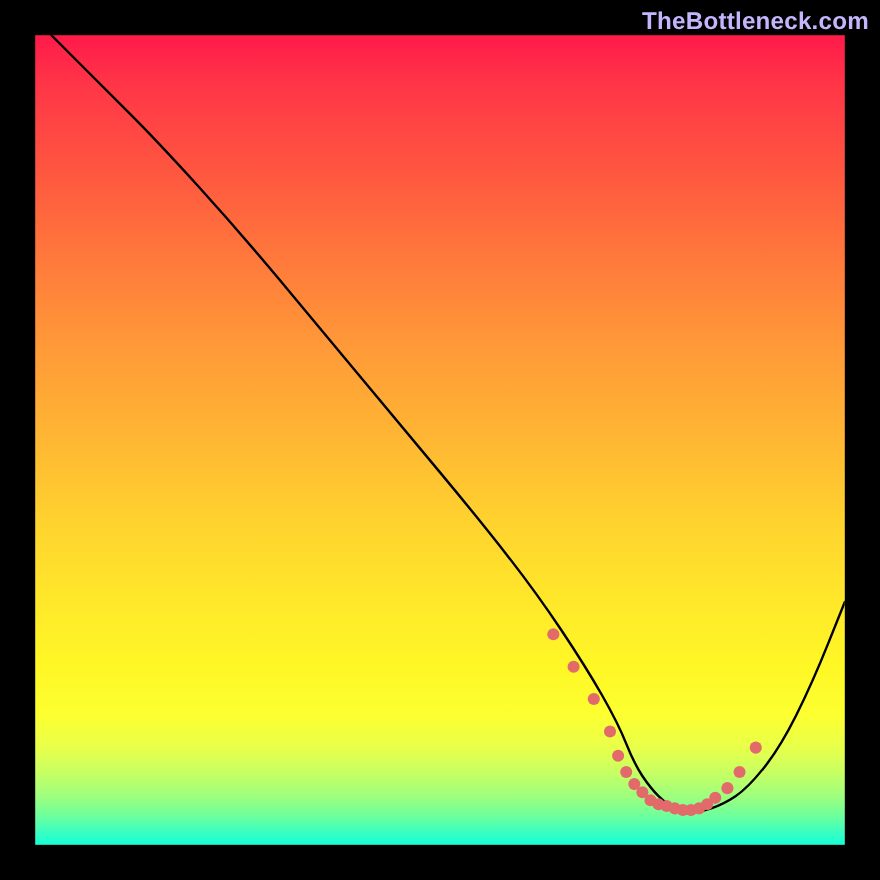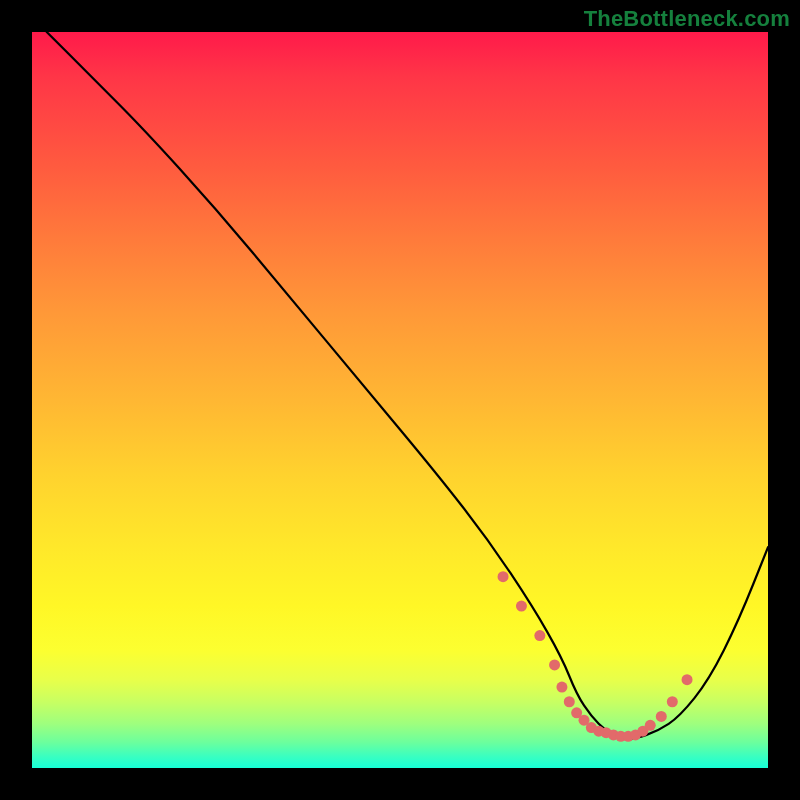--- a/index.html
+++ b/index.html
@@ -10,21 +10,21 @@
     background: #000;
     position: relative;
   }
   .watermark {
     position: absolute;
     top: 6px;
     right: 10px;
     font-family: Arial, sans-serif;
     font-size: 22px;
     font-weight: bold;
-    color: #15803d;
+    color: #c4b5fd;
     letter-spacing: 0.2px;
     text-align: right;
   }
   .plot {
     position: absolute;
     left: 32px;
     top: 32px;
     width: 736px;
     height: 736px;
     background: linear-gradient(to bottom,

